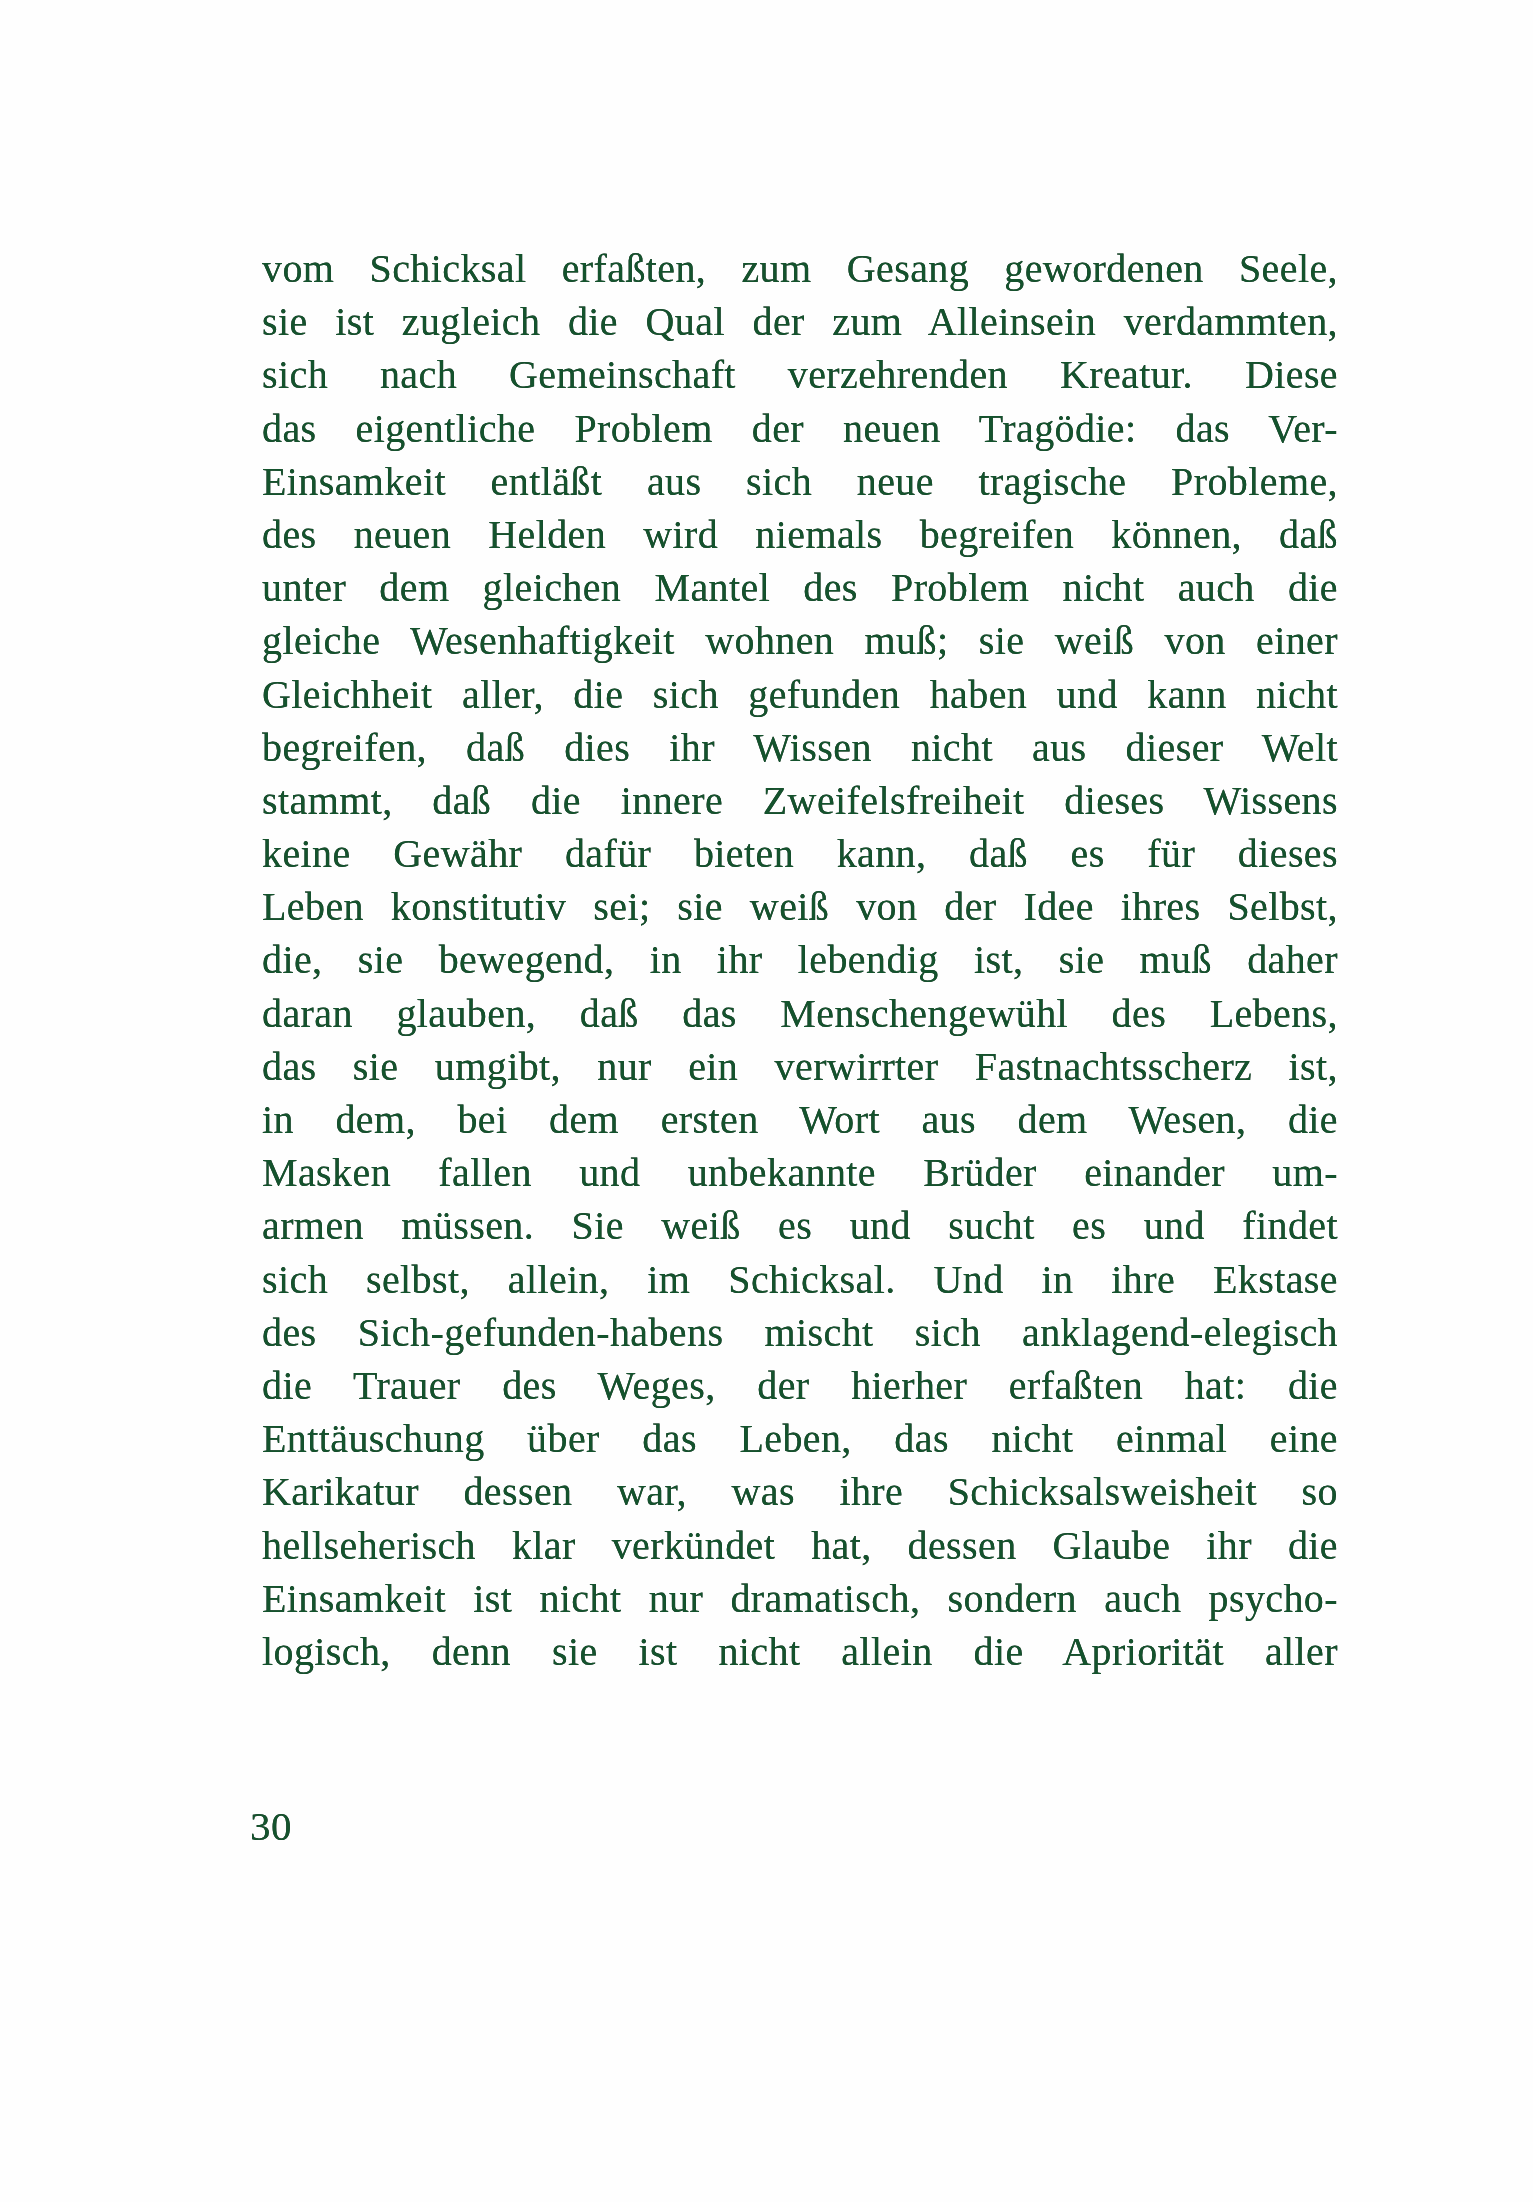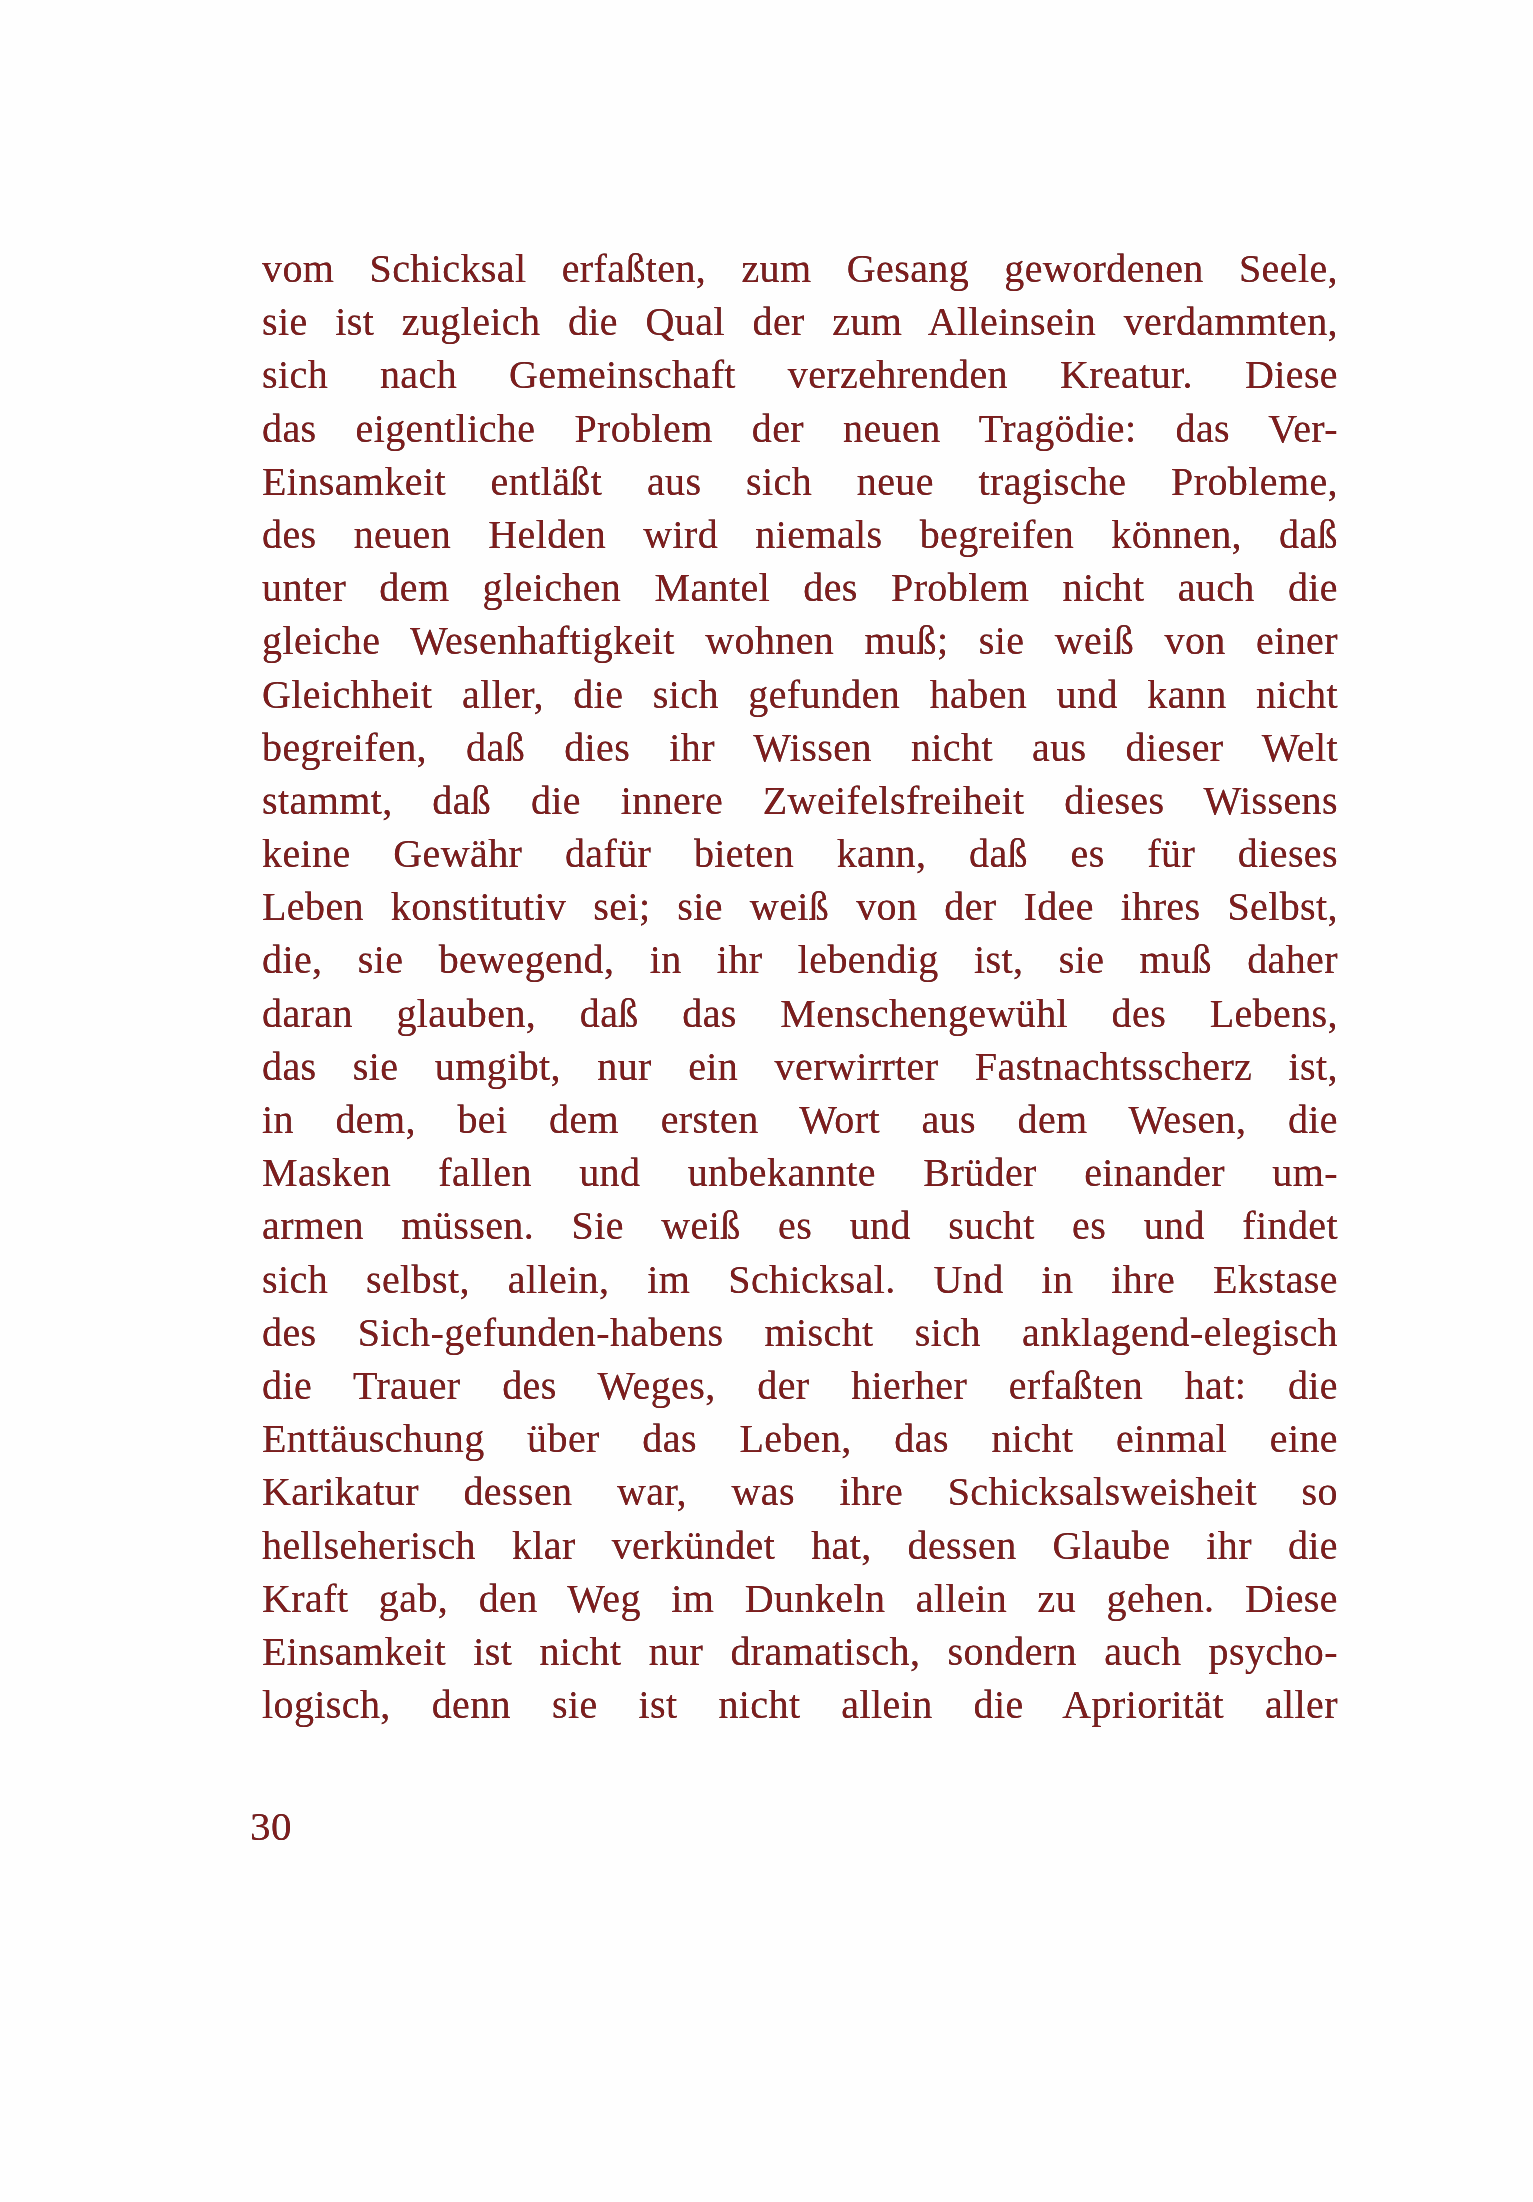--- a/index.html
+++ b/index.html
@@ -7,21 +7,21 @@
     padding: 0;
     background: #ffffff;
   }
   .page {
     position: relative;
     width: 1533px;
     height: 2202px;
     background: #fefefe;
     overflow: hidden;
     font-family: "Liberation Serif", "DejaVu Serif", serif;
-    color: #7f1d1d;
+    color: #14532d;
   }
   .text-block {
     position: absolute;
     left: 262px;
     top: 242px;
     width: 1076px;
   }
   .text-line {
     font-size: 40px;
     line-height: 53.2px;
@@ -66,18 +66,17 @@
       <div class="text-line">das sie umgibt, nur ein verwirrter Fastnachtsscherz ist,</div>
       <div class="text-line">in dem, bei dem ersten Wort aus dem Wesen, die</div>
       <div class="text-line">Masken fallen und unbekannte Brüder einander um-</div>
       <div class="text-line">armen müssen. Sie weiß es und sucht es und findet</div>
       <div class="text-line">sich selbst, allein, im Schicksal. Und in ihre Ekstase</div>
       <div class="text-line">des Sich-gefunden-habens mischt sich anklagend-elegisch</div>
       <div class="text-line">die Trauer des Weges, der hierher erfaßten hat: die</div>
       <div class="text-line">Enttäuschung über das Leben, das nicht einmal eine</div>
       <div class="text-line">Karikatur dessen war, was ihre Schicksalsweisheit so</div>
       <div class="text-line">hellseherisch klar verkündet hat, dessen Glaube ihr die</div>
-      <div class="text-line">Kraft gab, den Weg im Dunkeln allein zu gehen. Diese</div>
       <div class="text-line">Einsamkeit ist nicht nur dramatisch, sondern auch psycho-</div>
       <div class="text-line">logisch, denn sie ist nicht allein die Apriorität aller</div>
     </div>
   <div class="page-number">30</div>
 </div>
 
 </body></html>

